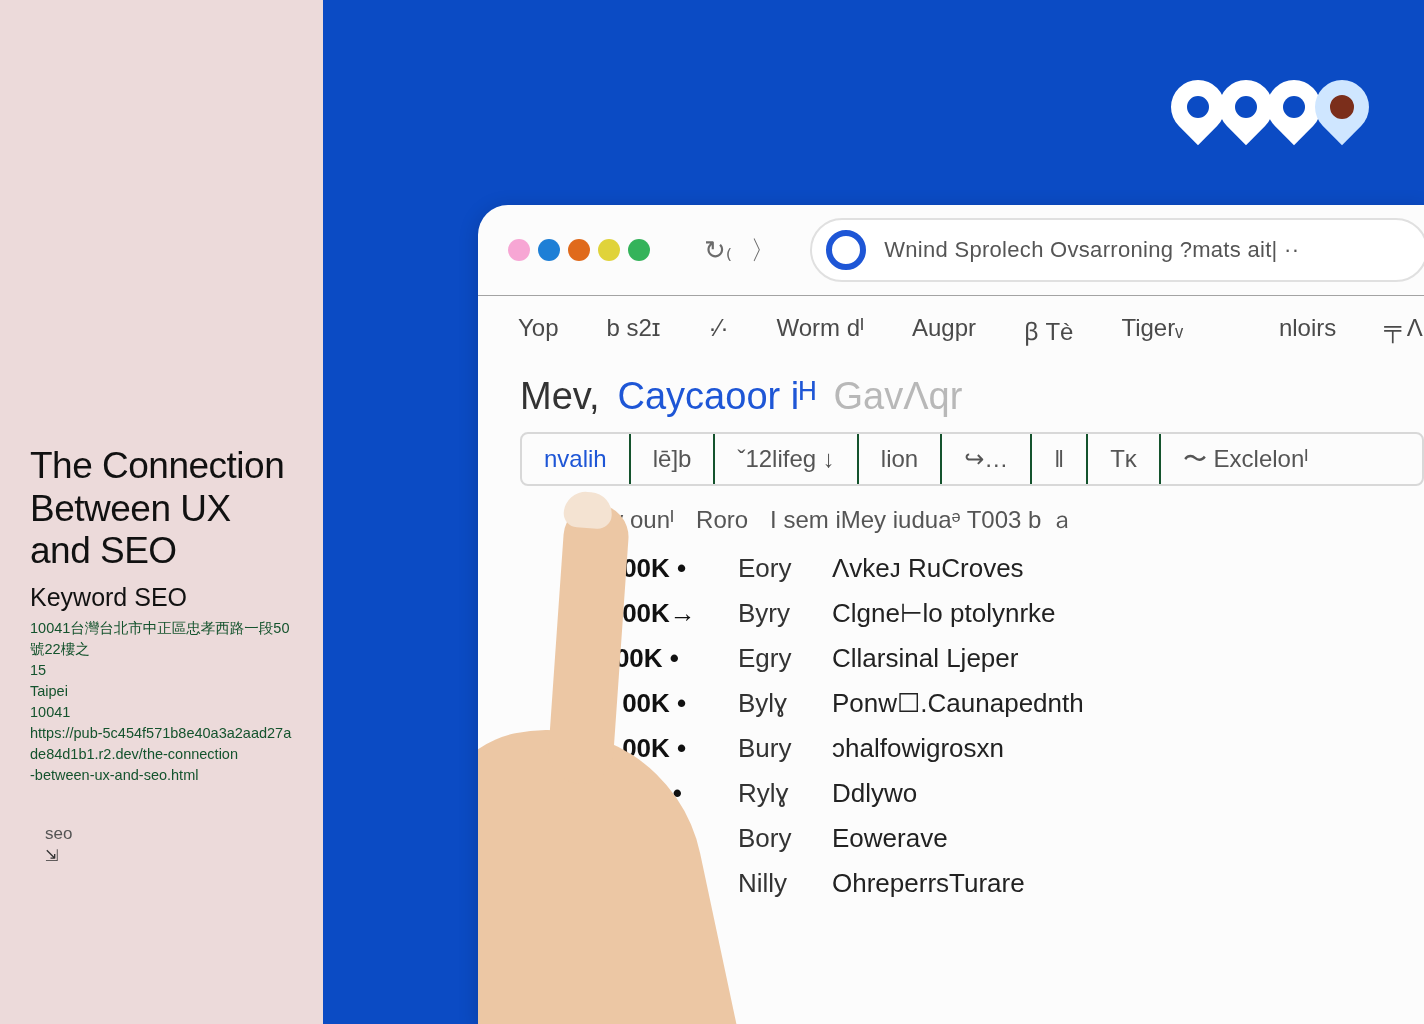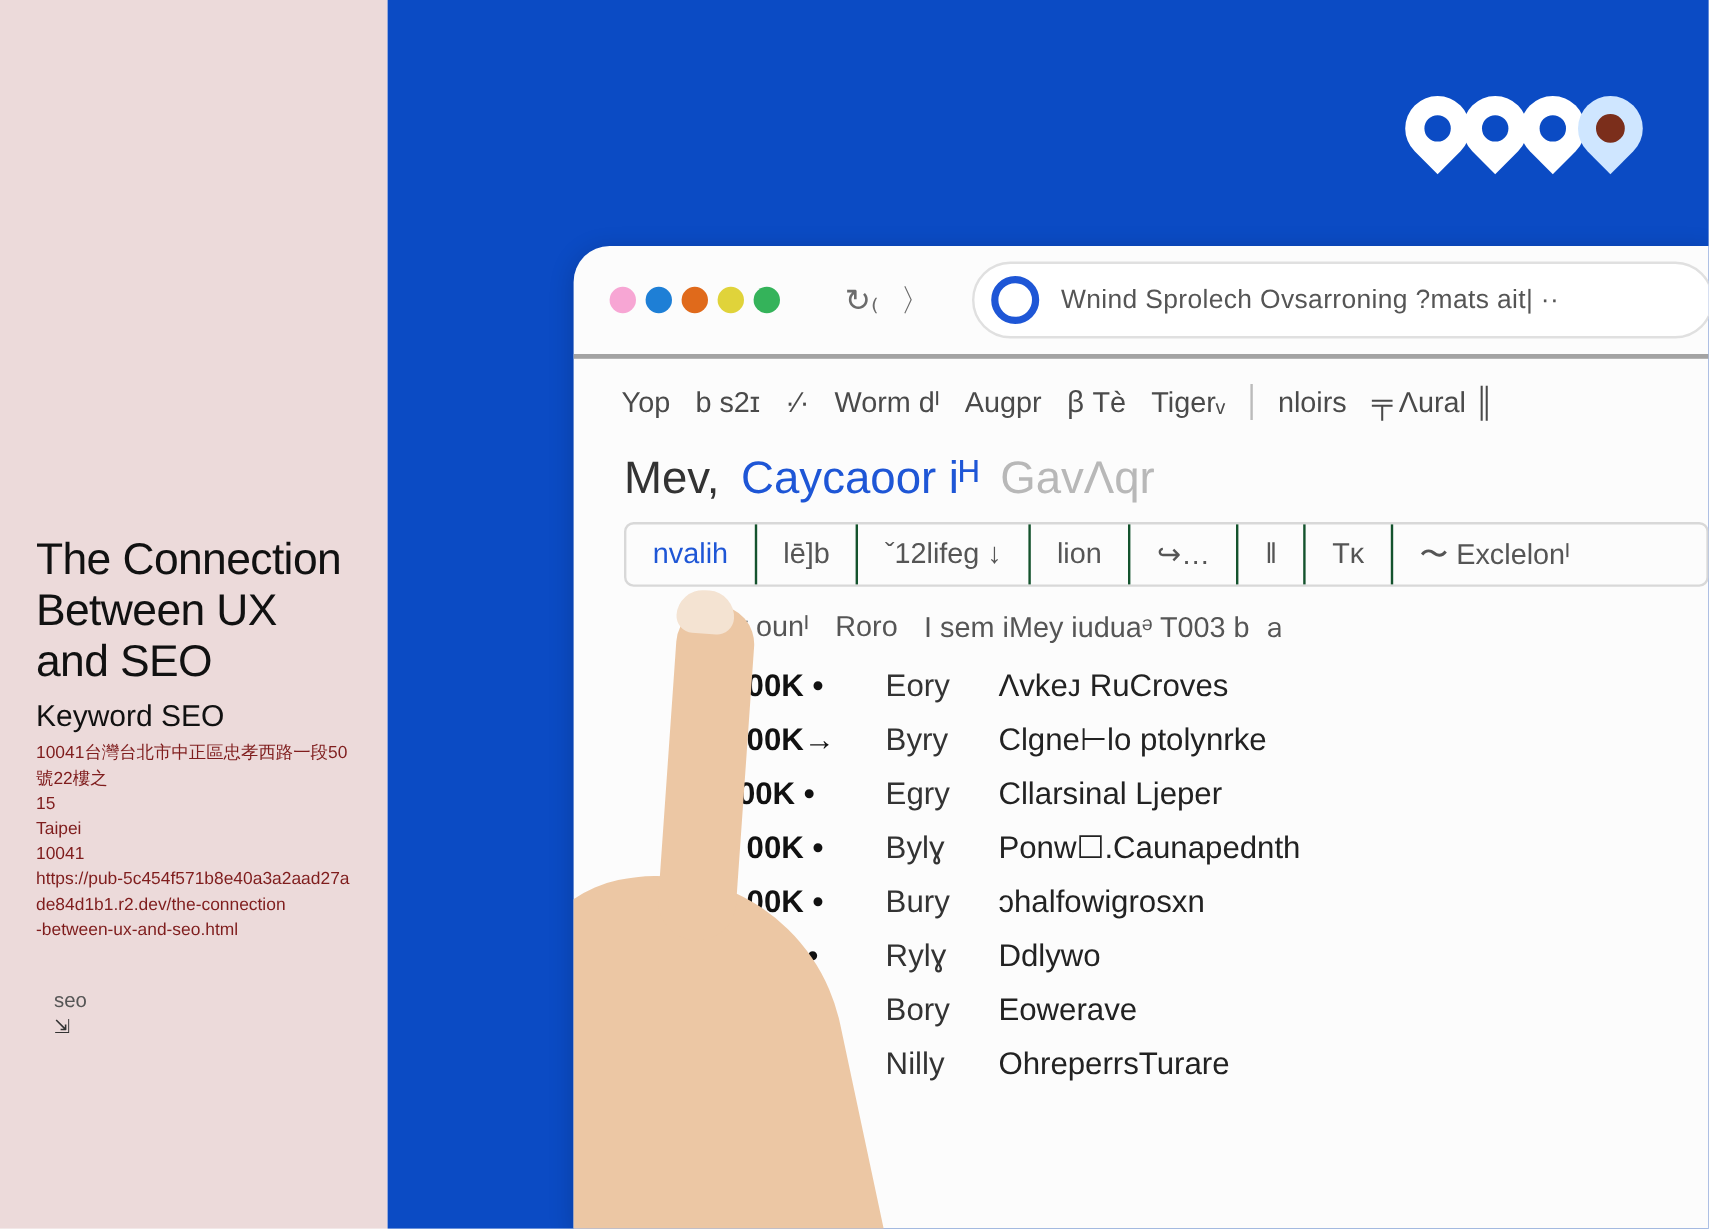--- a/index.html
+++ b/index.html
@@ -23,21 +23,21 @@
     letter-spacing: -0.5px;
   }
   .sidebar h2 {
     font-size: 25px;
     font-weight: 400;
     color: #111;
     margin-bottom: 6px;
   }
   .sidebar .meta {
     font-size: 14.5px;
-    color: #7f1d1d;
+    color: #14532d;
     line-height: 1.45;
     word-break: break-all;
   }
   .sidebar .tag-box {
     margin-top: 38px;
     padding-left: 15px;
   }
   .sidebar .tag-box .tag {
     font-size: 17px;
     color: #555;
@@ -116,26 +116,26 @@
     margin-right: -4px;
   }
   .addr .ring{
     width:40px; height:40px; border:6px solid #1e56d6; border-radius:50%;
     margin-left:4px;
   }
   .addr .txt{ font-size:22px; color:#555; letter-spacing:0.3px; white-space:nowrap;}
 
   .tabs-row{
     display:flex;
-    align-items:flex-end;
-    gap:21px;
+    align-items:flex-start;
+    gap:48px;
     padding: 18px 0 18px 40px;
     font-size:24px;
     color:#4a4a4a;
-    border-top:4px solid #a3a3a3;
+    border-top:1px solid #a3a3a3;
   }
   .tabs-row .item{ display:flex; align-items:center; gap:6px; white-space:nowrap;}
   .tabs-row .divider{ width:2px; height:30px; background:#bbb;}
 
   .heading-row{
     display:flex; align-items:flex-start; gap:18px;
     padding: 10px 0 14px 42px;
     font-size:38px;
   }
   .heading-row .a{ color:#333; font-weight:400;}

